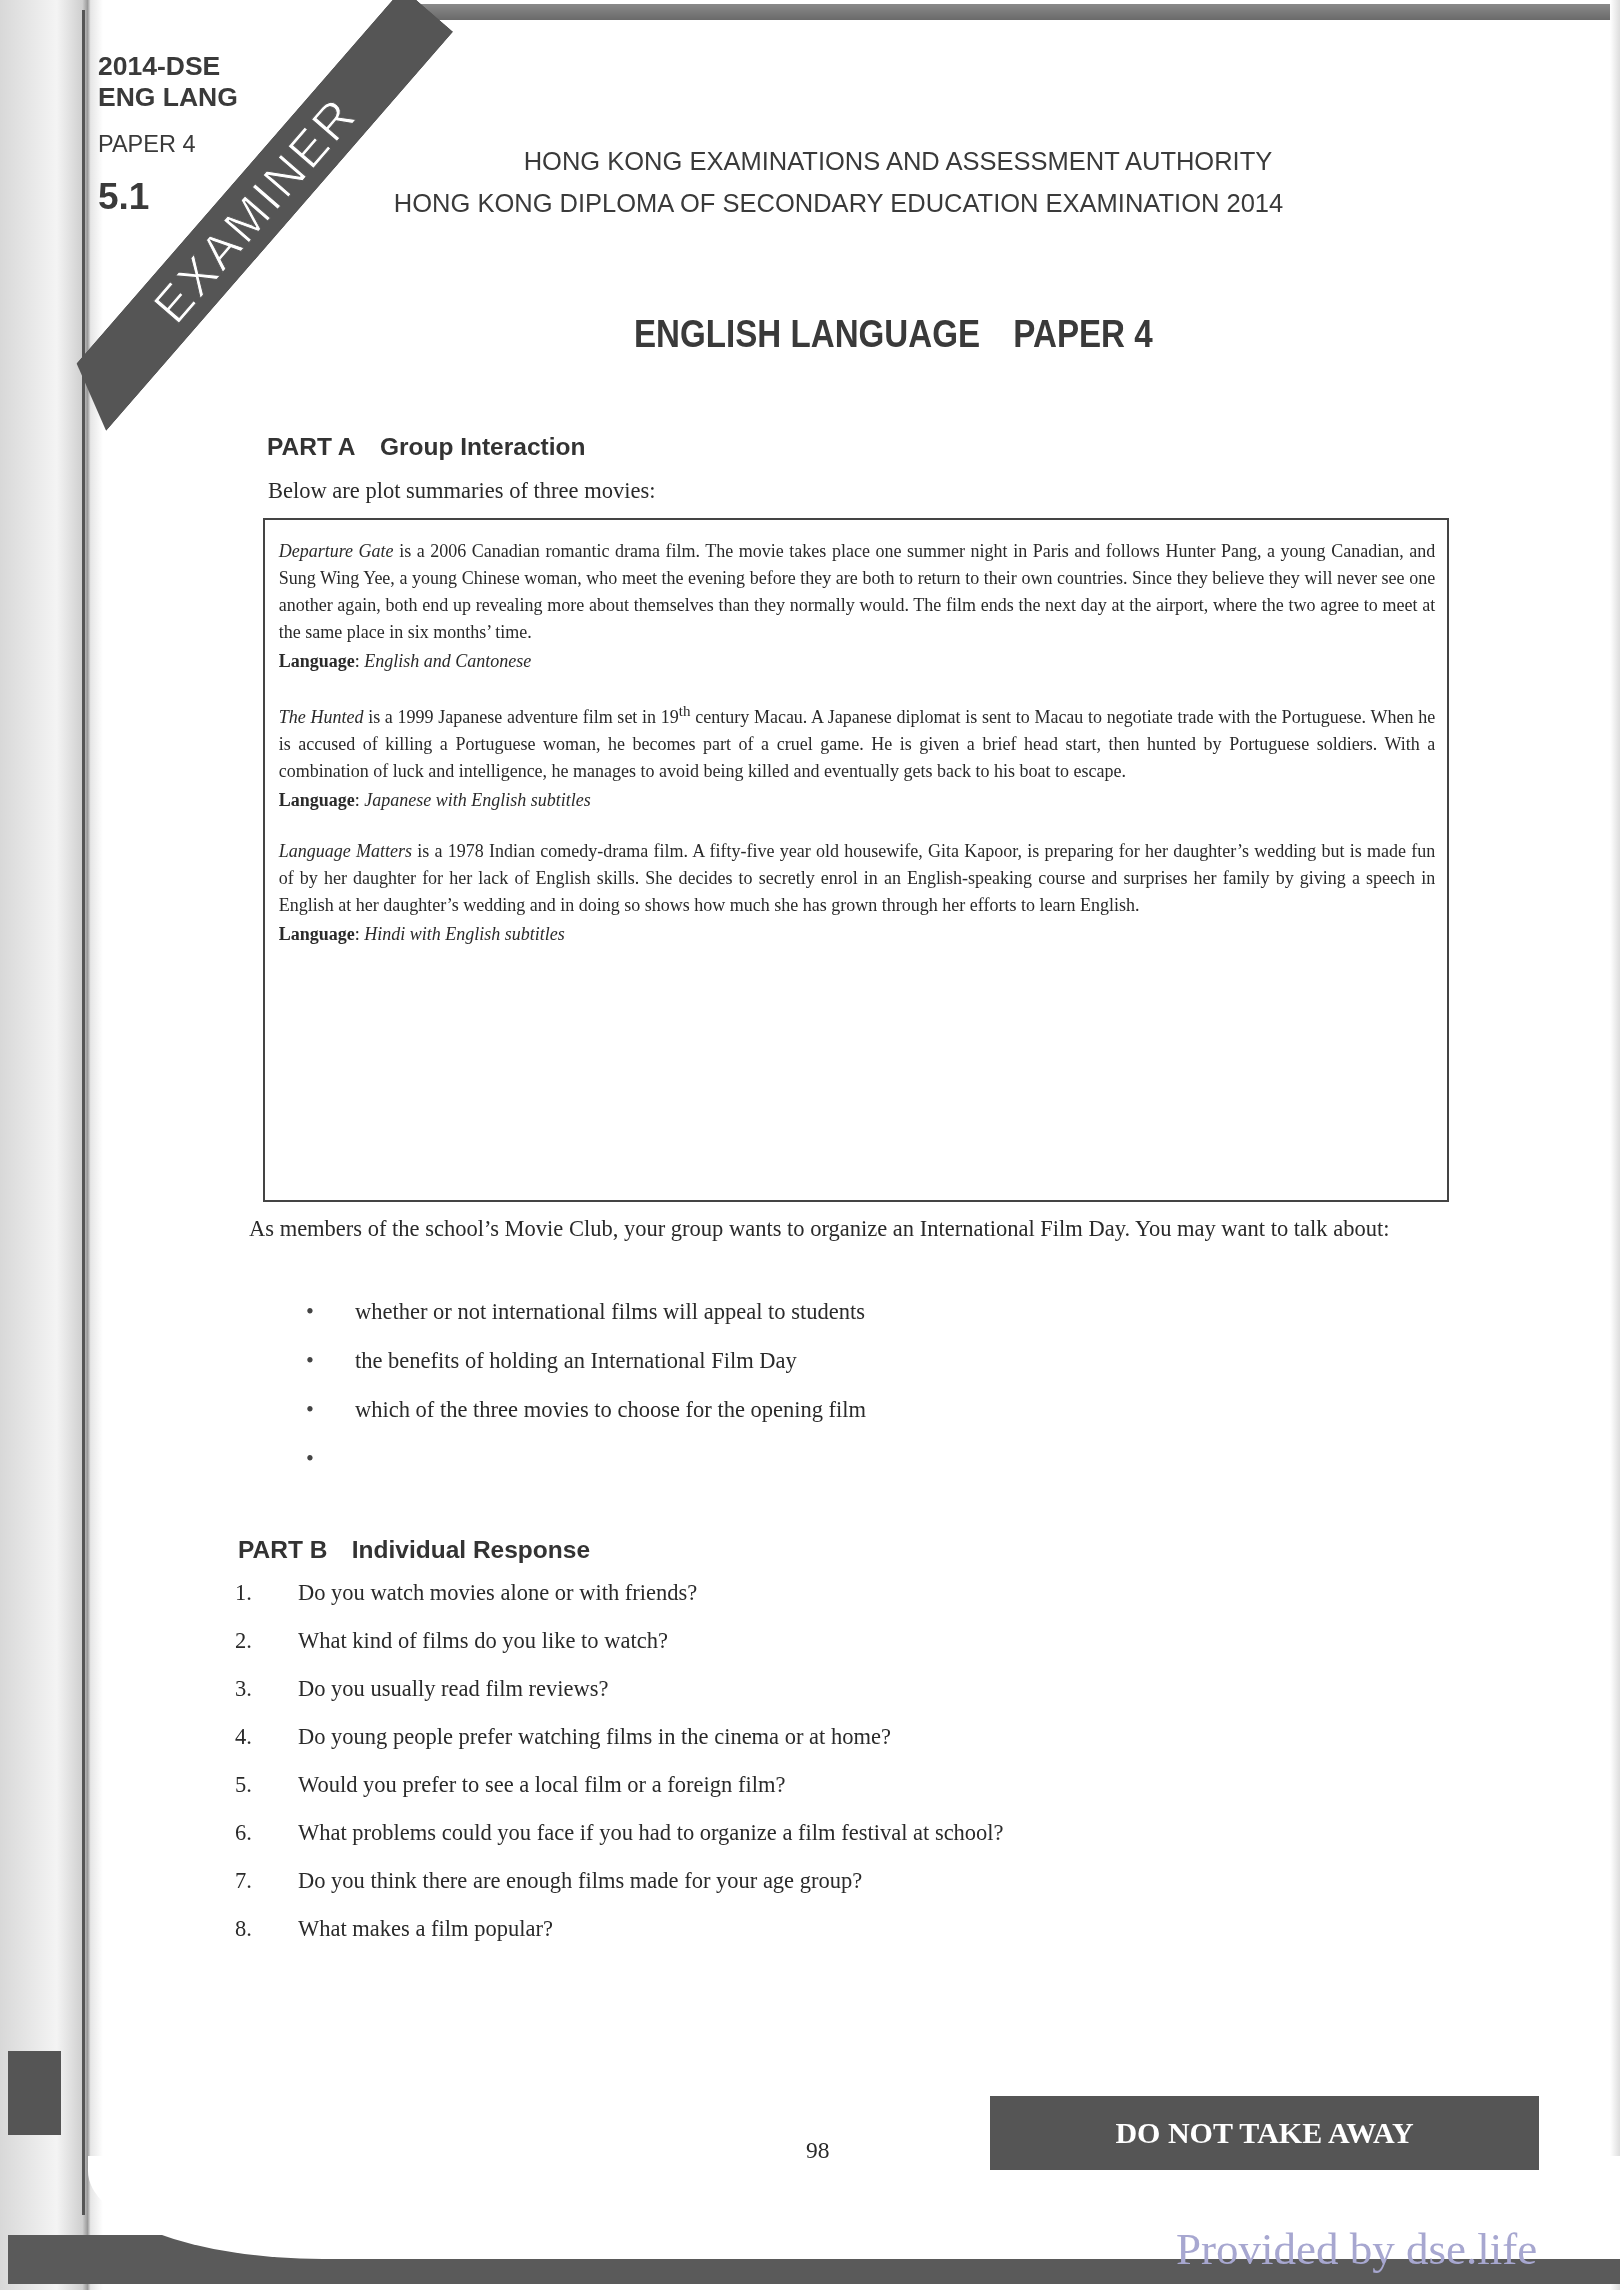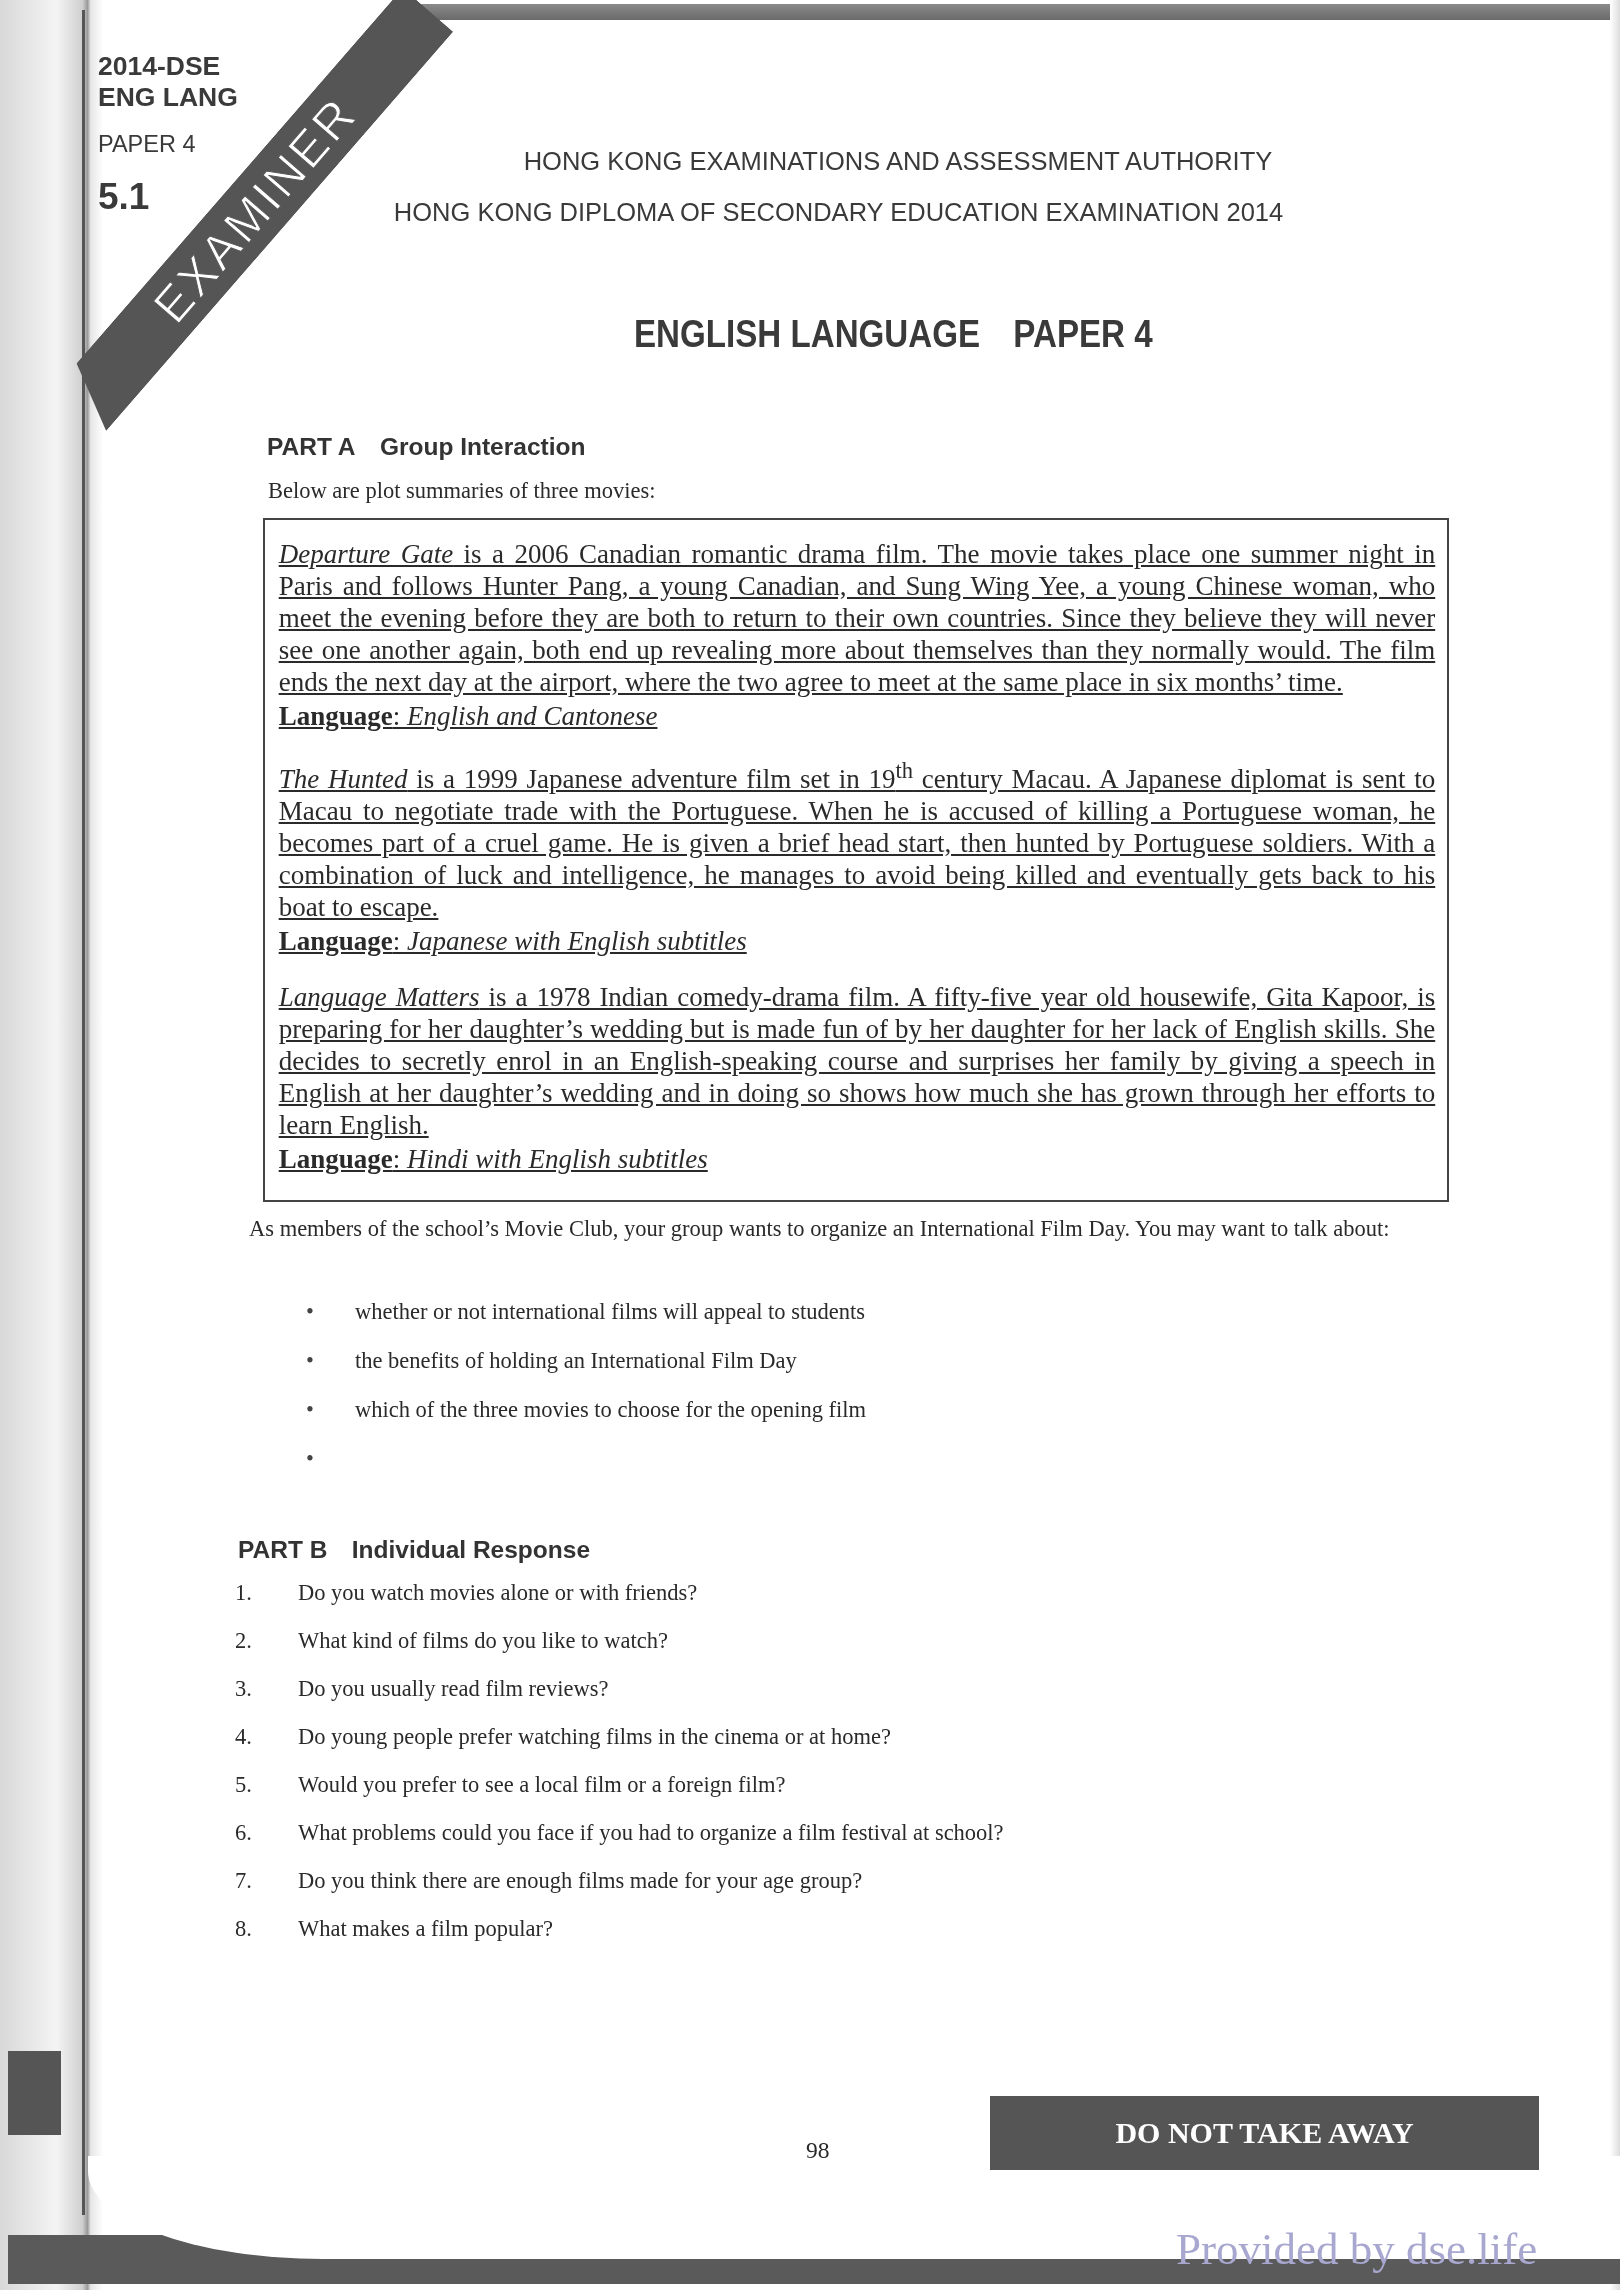--- a/index.html
+++ b/index.html
@@ -45,42 +45,42 @@
   .sash span {
     color:#fff; font-family:"Liberation Sans", sans-serif; font-size:49px; letter-spacing:2.9px;
     -webkit-text-stroke:1px #555;
   }
 
   .org {
     position:absolute; left:0; width:1620px; text-align:center;
     font-family:"Liberation Sans", sans-serif; font-size:25.5px; color:#3a3a3a;
   }
   .org1 { top:147px; padding-left:176px; box-sizing:border-box; }
-  .org2 { top:198px; padding-left:57px; box-sizing:border-box; }
+  .org2 { top:189px; padding-left:57px; box-sizing:border-box; }
   .title {
     position:absolute; top:312px; left:0; width:1620px; text-align:center;
     font-family:"Liberation Sans", sans-serif; font-weight:bold; font-size:39px; color:#3a3a3a;
     transform:scaleX(0.85); padding-left:196px; box-sizing:border-box;
   }
   .title .gap { display:inline-block; width:39px; }
 
   .part-head {
     position:absolute; font-family:"Liberation Sans", sans-serif; font-weight:bold; font-size:24.5px; color:#333;
   }
   .part-head .lbl { margin-right:17.6px; }
   .part-a { left:267px; top:433px; }
   .part-b { left:238px; top:1536px; }
 
   .intro { position:absolute; left:268px; top:478px; font-size:22.5px; }
 
   .box {
     position:absolute; left:263px; top:518px; width:1186px; height:684px;
     border:2px solid #444; box-sizing:border-box; padding:17.6px 11.8px 0 13.7px;
   }
-  .movie { font-size:27px; line-height:32px; text-align:justify; margin-bottom:23.5px;text-decoration:underline; }
+  .movie { font-size:18px; line-height:27px; text-align:justify; margin-bottom:23.5px; }
   .movie .t { font-style:italic; }
   .movie .lang { display:block; margin-top:2px; }
   .movie .lang b { font-weight:bold; }
   .movie .lang i { font-style:italic; }
 
   .task { position:absolute; left:249px; top:1217px; width:1206px; font-size:22.5px; line-height:24.5px; text-align:justify; }
   .bullets { position:absolute; left:306px; top:1299px; list-style:none; margin:0; padding:0; font-size:22.5px; }
   .bullets li { height:49px; display:flex; }
   .bullets .dot { width:49px; color:#444; }
 

